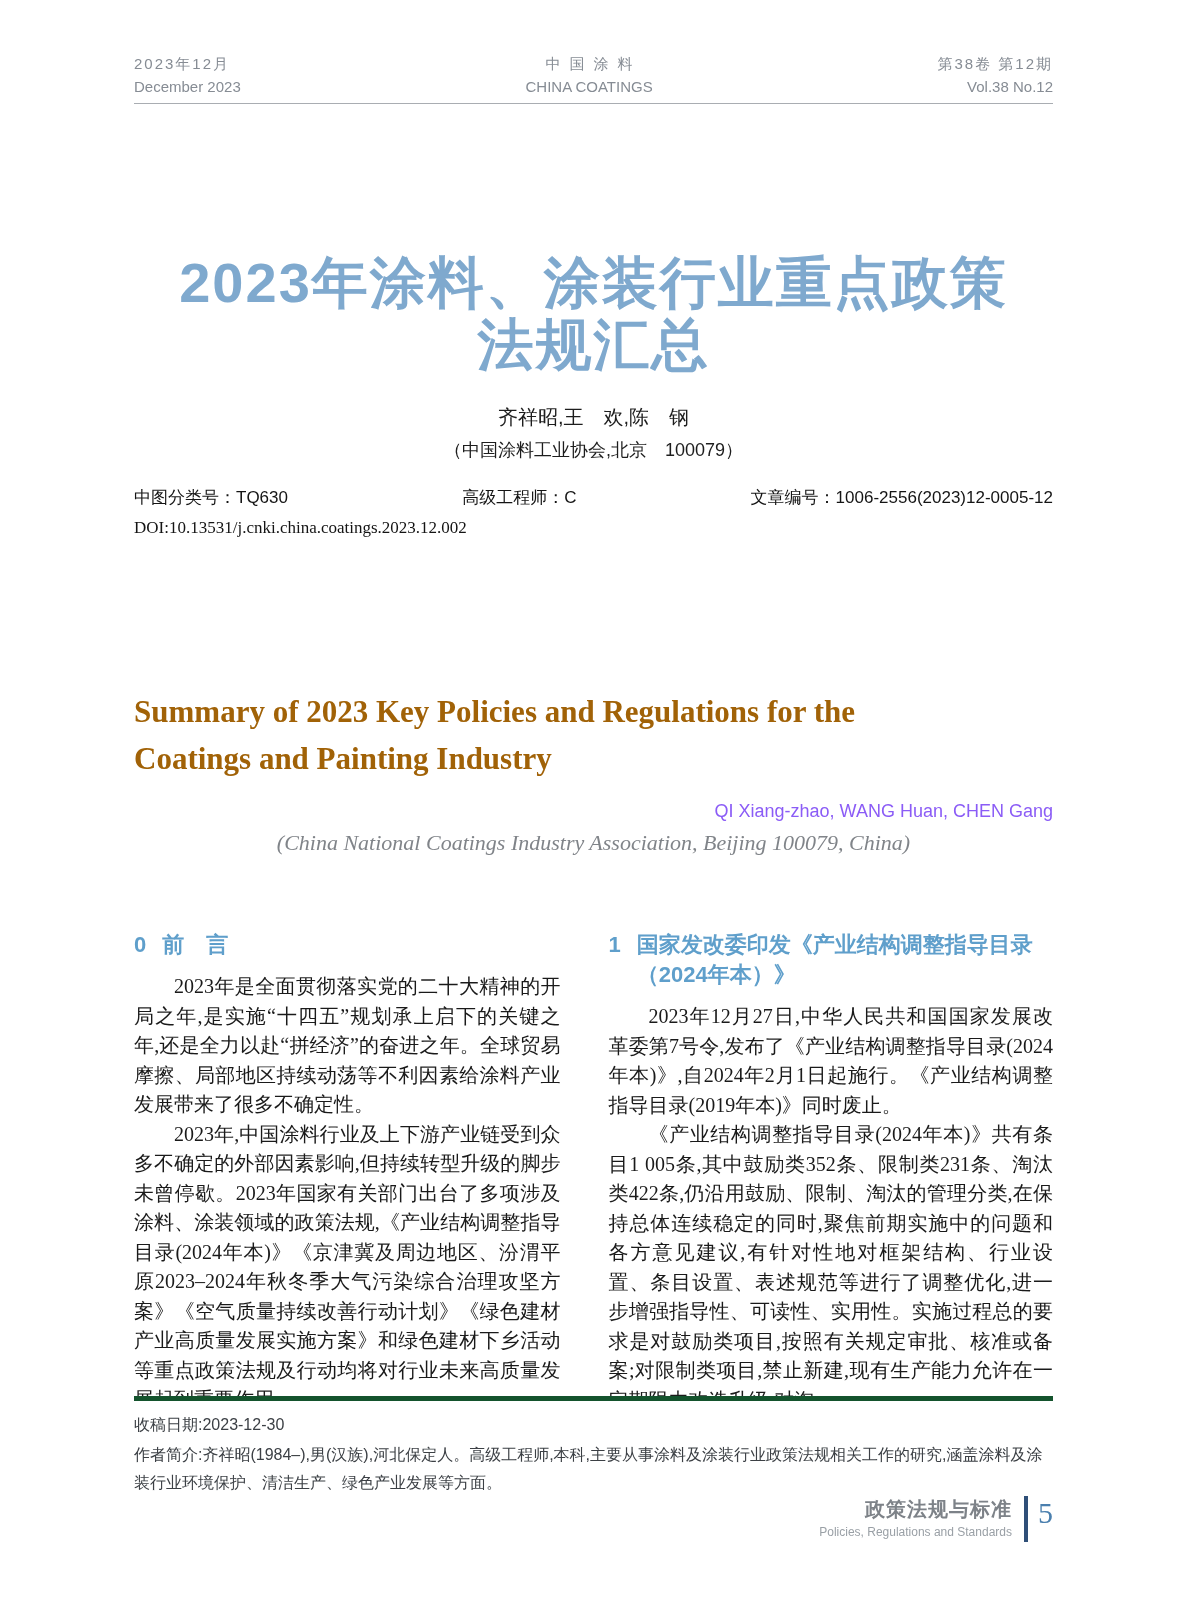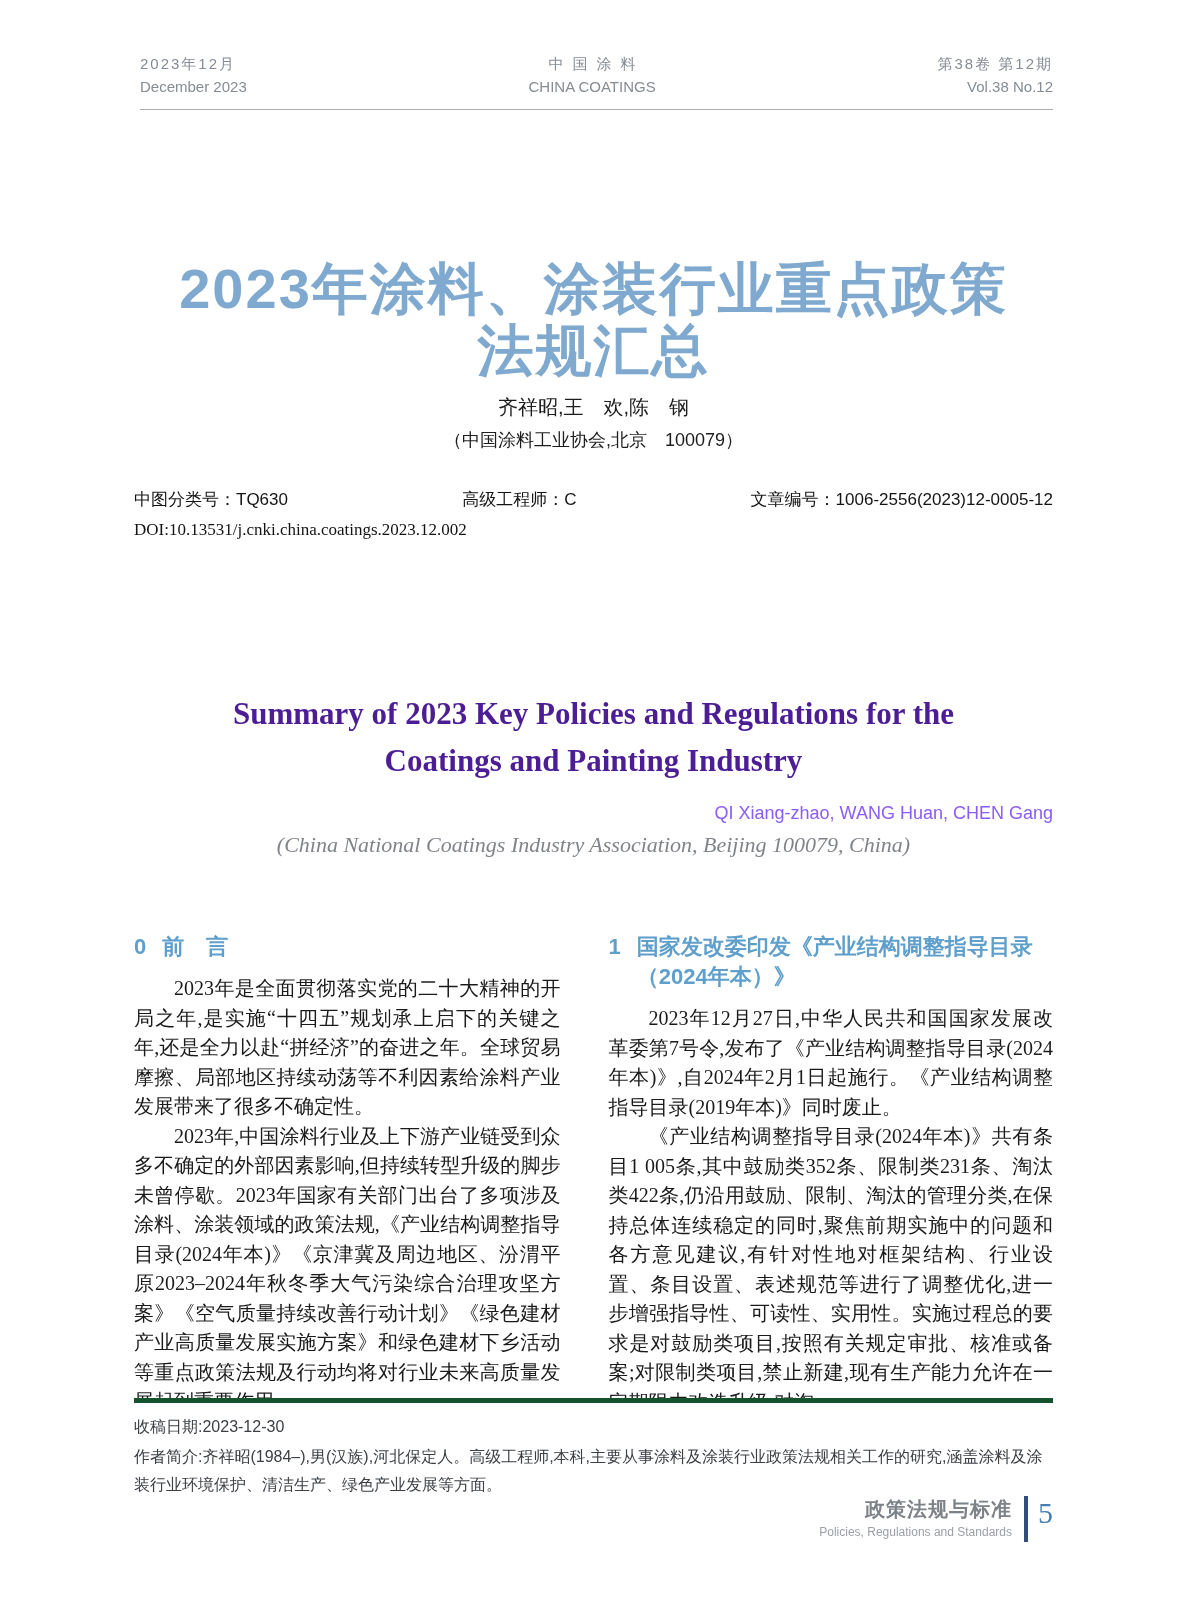--- a/index.html
+++ b/index.html
@@ -17,76 +17,74 @@
 
   
   .running-head {
     display: flex;
     justify-content: space-between;
     align-items: flex-end;
     color: #868c94;
     font-size: 15px;
     line-height: 23px;
     border-bottom: 1px solid #a9adb2;
-    padding-bottom: 11px;
-    margin-left: 6px;
+    padding-bottom: 5px;
   }
   .running-head .center { text-align: center; }
   .running-head .right  { text-align: right; }
   .running-head .cn { letter-spacing: 2px; }
   .running-head .center .cn { letter-spacing: 9px; padding-left: 9px; }
 
   
   .title-cn {
     margin-top: 148px;
     text-align: center;
     font-weight: bold;
     font-size: 56px;
     line-height: 62px;
     color: #7fa9ce;
     letter-spacing: 2px;
     font-family: "Liberation Sans", sans-serif;
   }
   .authors-cn {
-    margin-top: 12px;
+    margin-top: 28px;
     text-align: center;
     font-size: 20px;
     color: #1d1d1d;
   }
   .affiliation-cn {
     margin-top: 7px;
     text-align: center;
     font-size: 18px;
     color: #1d1d1d;
   }
 
   
   .meta-row {
-    margin-top: 36px;
+    margin-top: 24px;
     display: flex;
     justify-content: space-between;
     font-size: 17px;
     color: #141414;
   }
   .doi-line {
     margin-top: 9px;
     font-family: "Liberation Serif", serif;
     font-size: 17px;
     color: #141414;
   }
 
   
   .title-en {
     margin-top: 150px;
-    text-align: center;
     font-family: "Liberation Serif", serif;
     font-weight: bold;
     font-size: 31px;
     line-height: 47px;
-    color: #4c1d95;
+    color: #a16207;
   }
   .authors-en {
     margin-top: 19px;
     text-align: right;
     font-size: 18px;
     color: #8b5cf6;
   }
   .affiliation-en {
     margin-top: 8px;
     text-align: center;

